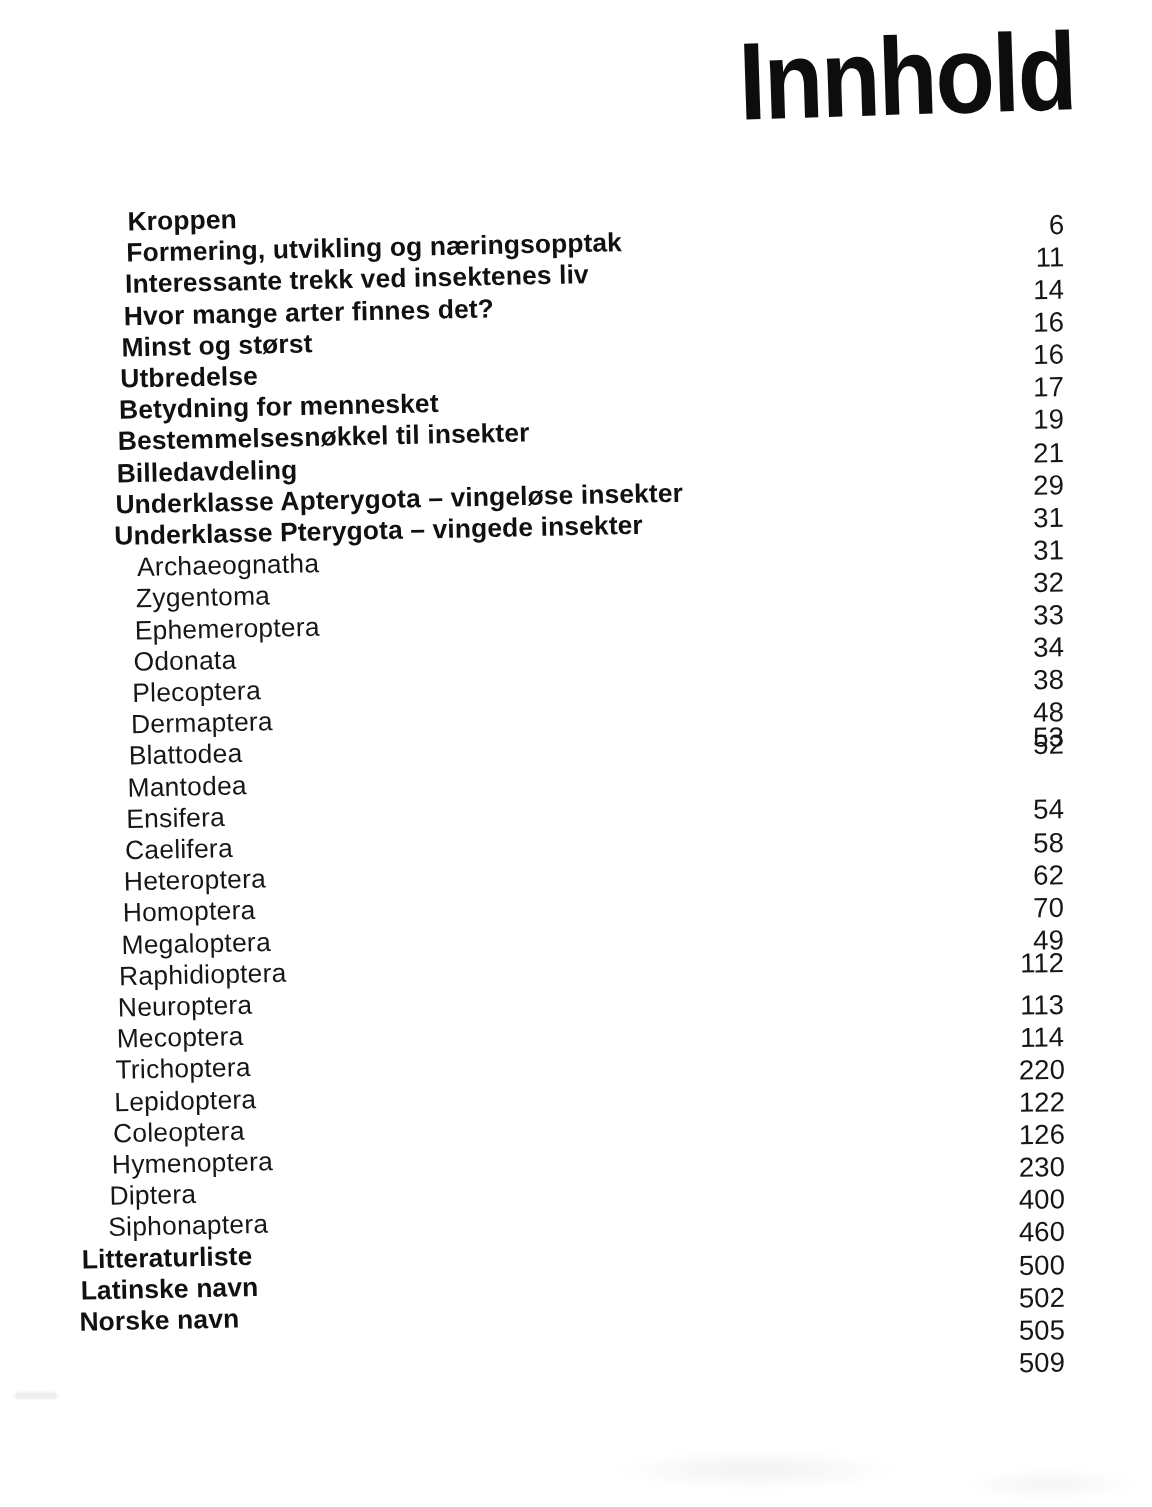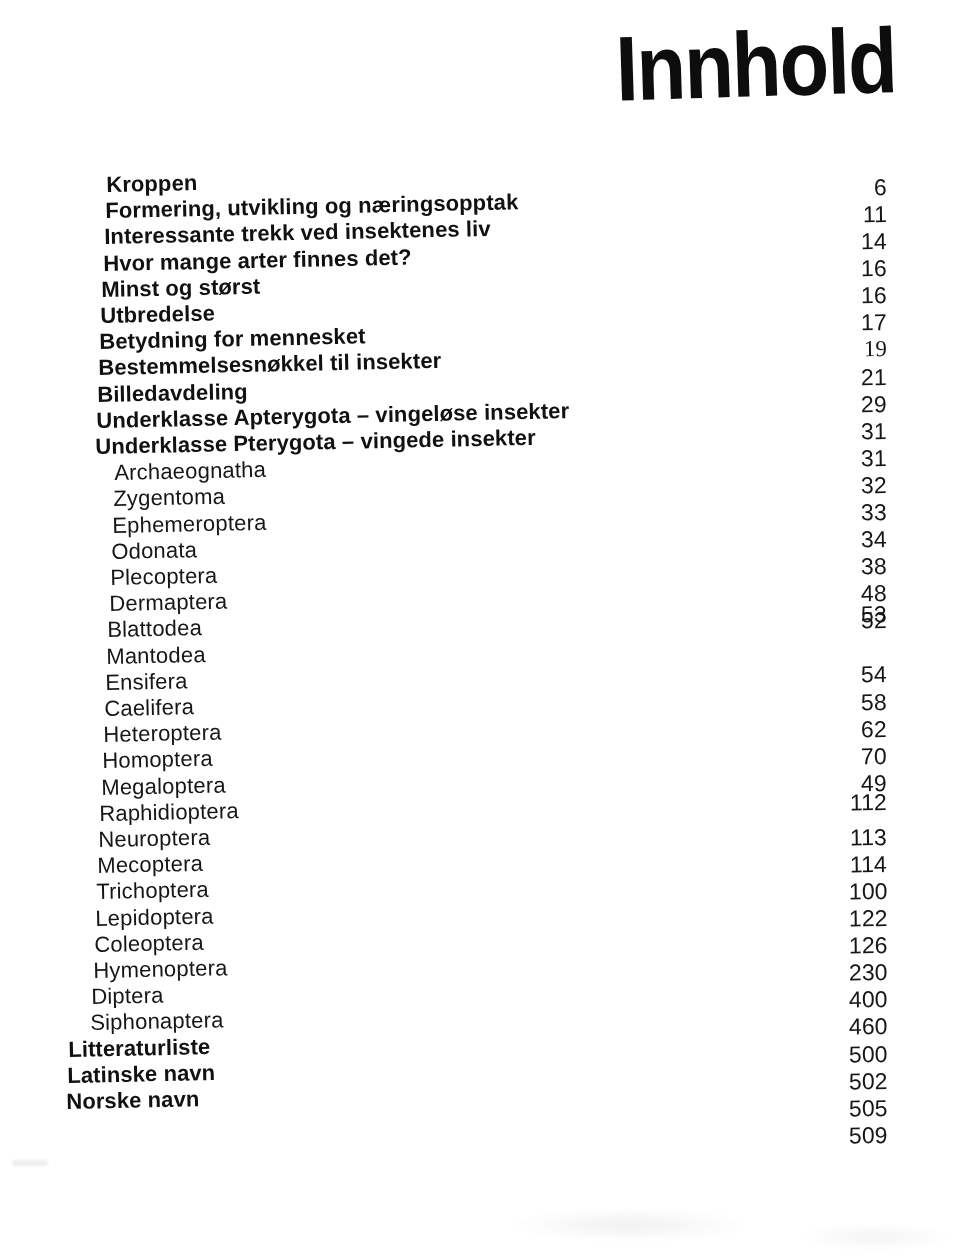--- a/index.html
+++ b/index.html
@@ -128,41 +128,41 @@
       <div class="toc-row bold" style="left: 66.9px; top: 1063.8px;">Latinske navn</div>
       <div class="toc-row bold" style="left: 65.75px; top: 1090px;">Norske navn</div>
     </div>
   <div class="toc-pages">
       <div class="toc-num" style="top: 175px;">6</div>
       <div class="toc-num" style="top: 202.08px;">11</div>
       <div class="toc-num" style="top: 229.16px;">14</div>
       <div class="toc-num" style="top: 256.24px;">16</div>
       <div class="toc-num" style="top: 283.32px;">16</div>
       <div class="toc-num" style="top: 310.4px;">17</div>
-      <div class="toc-num" style="top: 337.48px; font-family: Liberation Serif, serif;">19</div>
+      <div class="toc-num" style="top: 337.48px;">19</div>
       <div class="toc-num" style="top: 364.56px;">21</div>
       <div class="toc-num" style="top: 391.64px;">29</div>
       <div class="toc-num" style="top: 418.72px;">31</div>
       <div class="toc-num" style="top: 445.8px;">31</div>
       <div class="toc-num" style="top: 472.88px;">32</div>
       <div class="toc-num" style="top: 499.96px;">33</div>
       <div class="toc-num" style="top: 527.04px;">34</div>
       <div class="toc-num" style="top: 554.12px;">38</div>
       <div class="toc-num" style="top: 581.2px;">48</div>
       <div class="toc-num" style="top: 608.28px;">52</div>
       <div class="toc-num" style="top: 602px; text-align: right;">53</div>
       <div class="toc-num" style="top: 662.44px;">54</div>
       <div class="toc-num" style="top: 689.52px;">58</div>
       <div class="toc-num" style="top: 716.6px;">62</div>
       <div class="toc-num" style="top: 743.68px;">70</div>
       <div class="toc-num" style="top: 770.76px;">49</div>
       <div class="toc-num" style="top: 790px; margin-left: 36px;">112</div>
       <div class="toc-num" style="top: 824.92px; text-align: center;">113</div>
       <div class="toc-num" style="top: 852px;">114</div>
-      <div class="toc-num" style="top: 879.08px;">100</div>
+      <div class="toc-num" style="top: 879.08px;">220</div>
       <div class="toc-num" style="top: 906.16px;">122</div>
       <div class="toc-num" style="top: 933.24px;">126</div>
       <div class="toc-num" style="top: 960.32px;">230</div>
       <div class="toc-num" style="top: 987.4px; margin-left: 48px;">400</div>
       <div class="toc-num" style="top: 1014.48px;">460</div>
       <div class="toc-num" style="top: 1041.56px;">500</div>
       <div class="toc-num" style="top: 1068.64px;">502</div>
       <div class="toc-num" style="top: 1095.72px;">505</div>
       <div class="toc-num" style="top: 1122.8px;">509</div>
     </div>

